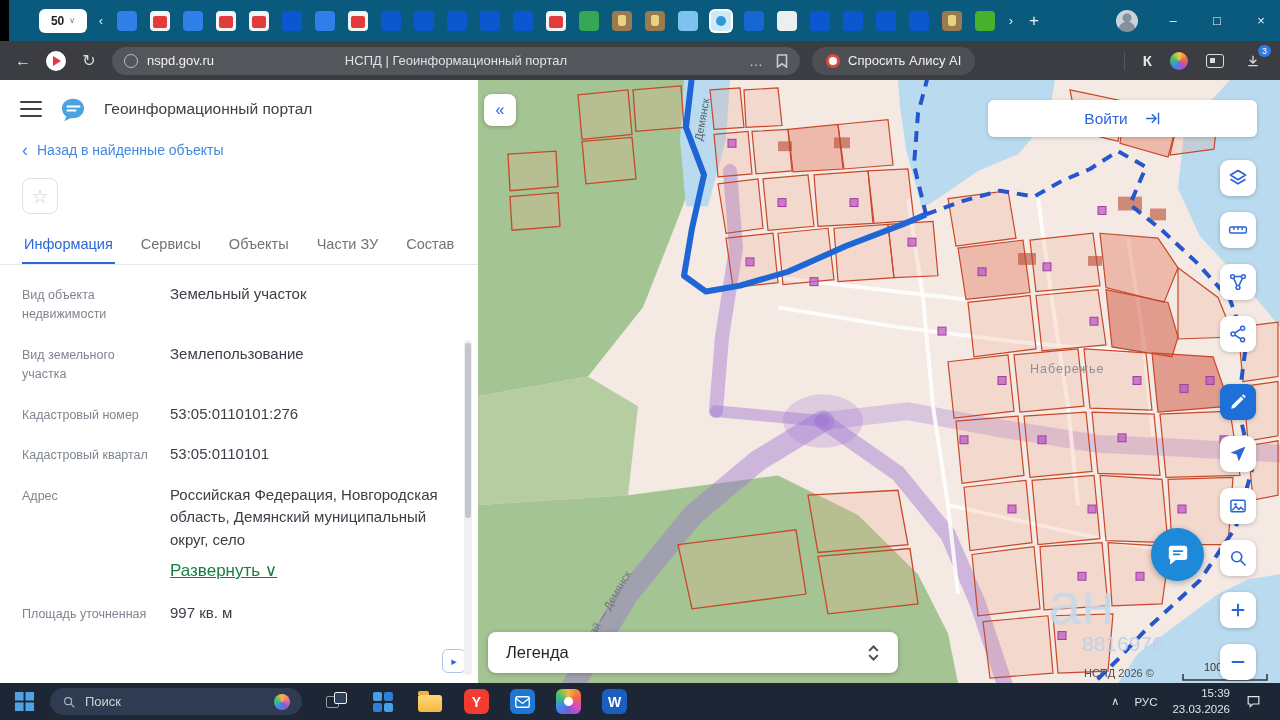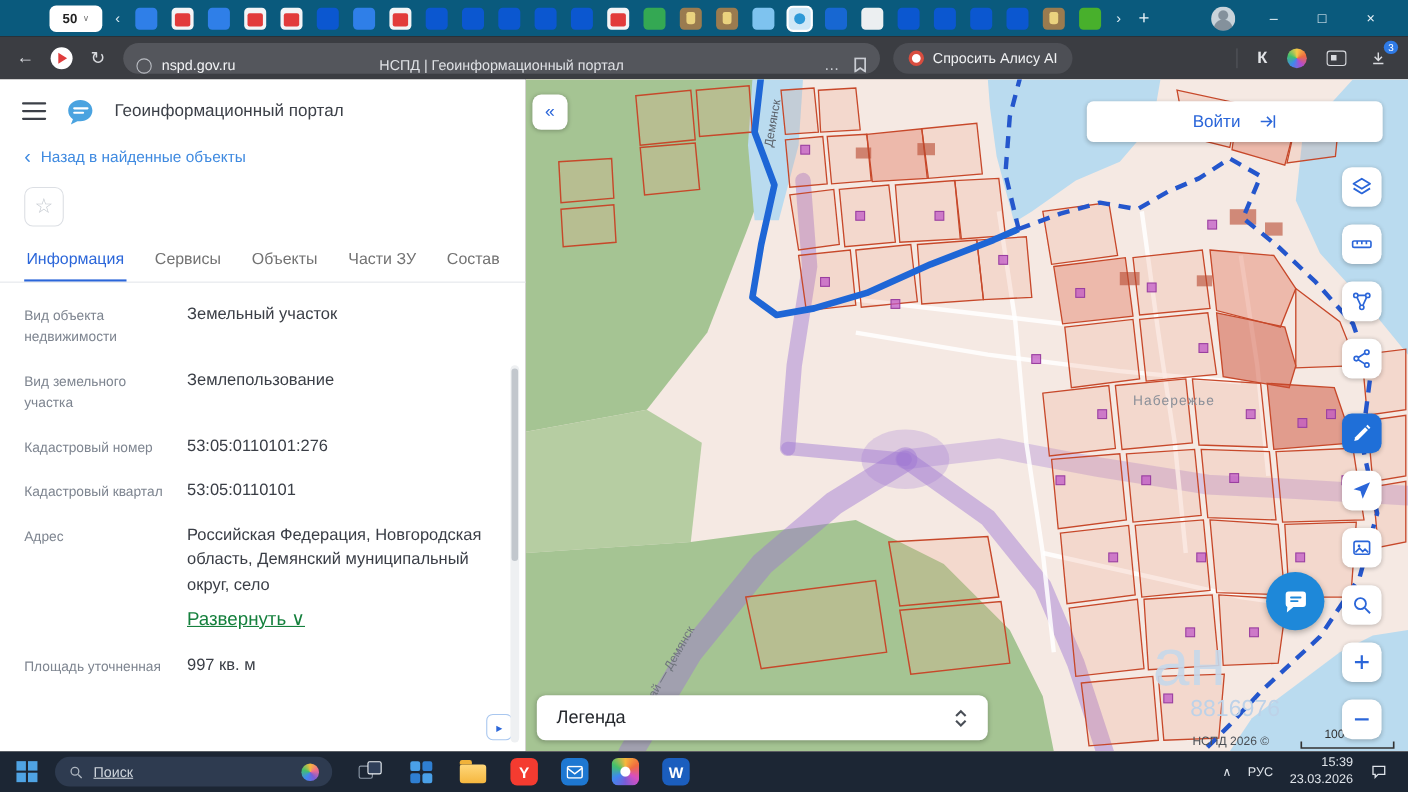--- a/index.html
+++ b/index.html
@@ -1,21 +1,21 @@
 <!DOCTYPE html>
 <html><head>
 <meta charset="utf-8">
 <style>
   * { box-sizing: border-box; margin: 0; padding: 0; }
   html,body { width:1280px; height:720px; overflow:hidden; }
   body { font-family:"Liberation Sans","DejaVu Sans",sans-serif; background:#000; }
   .screen { width:1280px; height:720px; display:flex; flex-direction:column; }
 
   
-  .tabstrip { height:33px; background:#0a5a7d; display:flex; align-items:center; padding:0 17px; gap:6px; flex:none; }
+  .tabstrip { height:41px; background:#0a5a7d; display:flex; align-items:center; padding:0 2px; gap:6px; flex:none;margin-left:9px; }
   .active-tab { margin-left:28px; height:24px; min-width:48px; background:#fff; border-radius:6px;
     display:flex; align-items:center; justify-content:center; gap:5px; padding:0 7px; font-size:12px; color:#222; font-weight:bold; }
   .active-tab .chev { font-size:8px; color:#777; font-weight:normal; }
   .tab-scroll { color:#dcebf2; font-size:13px; width:16px; text-align:center; cursor:pointer; }
   .tab-favicons { display:flex; align-items:center; gap:9px; overflow:hidden; }
   .fav { width:24px; height:24px; display:flex; align-items:center; justify-content:center; border-radius:6px; flex:none; cursor:pointer; }
   .fav-active { background:#fff; }
   .fav-ic { width:20px; height:20px; border-radius:4px; position:relative; }
   .pdf-badge { position:absolute; left:3px; right:3px; top:5px; bottom:3px; background:#e23b3b; border-radius:2px; }
   .gov-dot { position:absolute; left:6px; top:4px; width:8px; height:11px; background:#ead27e; border-radius:2px 2px 3px 3px; }
@@ -26,21 +26,21 @@
     background: radial-gradient(circle at 50% 36%, #84919c 0 4px, transparent 5px),
                 radial-gradient(circle at 50% 92%, #84919c 0 8px, transparent 9px), #c9d3da; }
   .winbtn { color:#eaf3f8; font-size:13px; width:18px; text-align:center; cursor:pointer; }
 
   
   .toolbar { height:39px; background:#3b3d42; display:flex; align-items:center; padding:0 12px; gap:12px; flex:none; }
   .tb-icon { color:#d9dbdf; font-size:16px; width:22px; text-align:center; cursor:pointer; }
   .yb-logo { width:20px; height:20px; border-radius:50%; background:#fff; position:relative; flex:none; }
   .yb-logo::after { content:""; position:absolute; left:7px; top:5px;
     border-left:8px solid #e03c3c; border-top:5px solid transparent; border-bottom:5px solid transparent; }
-  .urlbar { width:688px; height:28px; background:#54565c; border-radius:14px; display:flex; align-items:flex-end;
+  .urlbar { width:688px; height:28px; background:#54565c; border-radius:14px; display:flex; align-items:center;
     padding:0 12px; position:relative; color:#e8e9eb; flex:none; }
   .site-badge { width:14px; height:14px; border:1.6px solid #b9bcc2; border-radius:50%; margin-right:9px; flex:none; }
   .url-domain { font-size:13px; color:#f2f3f5; }
   .url-title { position:absolute; left:0; right:0; text-align:center; font-size:13px; color:#dfe1e5; pointer-events:none; }
   .url-right { margin-left:auto; display:flex; align-items:center; gap:12px; }
   .url-more { font-size:14px; color:#c9ccd2; letter-spacing:1px; }
   .alice-pill { height:28px; background:#4d4f55; border-radius:14px; display:flex; align-items:center; gap:8px;
     padding:0 14px; color:#f0f1f3; font-size:13px; flex:none; cursor:pointer; }
   .alice-ic { width:14px; height:14px; border-radius:50%; background:#fff; border:3px solid #d94d3f; }
   .tb-ext { display:flex; align-items:center; gap:18px; margin-left:auto; color:#e3e5e8; padding-right:4px; }
@@ -99,21 +99,21 @@
   .chat-fab { position:absolute; top:448px; right:76px; width:53px; height:53px; border-radius:50%;
     background:#1e88d9; box-shadow:0 2px 6px rgba(0,0,0,.3); display:flex; align-items:center; justify-content:center; cursor:pointer; }
   .legend-bar { position:absolute; left:10px; bottom:10px; width:410px; height:41px; background:#fff; border-radius:8px;
     box-shadow:0 1px 5px rgba(0,0,0,.25); display:flex; align-items:center; padding:0 18px; font-size:16.5px;
     color:#24272c; cursor:pointer; }
   .legend-chev { margin-left:auto; }
 
   
   .taskbar { height:37px; background:#1c2634; display:flex; align-items:center; padding:0 14px; gap:15px; flex:none; }
   .tb-search { width:252px; height:27px; background:#2e3b50; border-radius:14px; display:flex; align-items:center;
-    gap:9px; padding:0 12px; color:#cdd3da; font-size:13px; cursor:pointer;text-decoration:underline; }
+    gap:9px; padding:0 12px; color:#cdd3da; font-size:13px; cursor:pointer; }
   .copilot { margin-left:auto; width:16px; height:16px; border-radius:50%;
     background: conic-gradient(#f6b73c,#ef6c8f,#7a5cd6,#3f88ef,#43c16b,#f6b73c); }
   .task-icons { display:flex; align-items:center; gap:21px; margin-left:6px; }
   .ticon { width:26px; height:26px; display:flex; align-items:center; justify-content:center; cursor:pointer; }
   .tv { position:relative; width:21px; height:19px; }
   .tv-a { position:absolute; left:0; top:4px; width:13px; height:12px; border:1.8px solid #8e9aa8; border-radius:2px; }
   .tv-b { position:absolute; right:0; top:0; width:13px; height:12px; border:1.8px solid #eef2f5; border-radius:2px; background:#30405a; }
   .folder-shape { width:24px; height:17px; background:linear-gradient(#ffd77a,#f5b73f); border-radius:2px 3px 3px 3px; position:relative; margin-top:3px; }
   .folder-shape::before { content:""; position:absolute; top:-4px; left:0; width:11px; height:4px; background:#f0b23a; border-radius:2px 2px 0 0; }
   .yx { width:25px; height:25px; background:#f43b30; border-radius:6px; color:#fff; font-weight:bold; font-size:14px;

